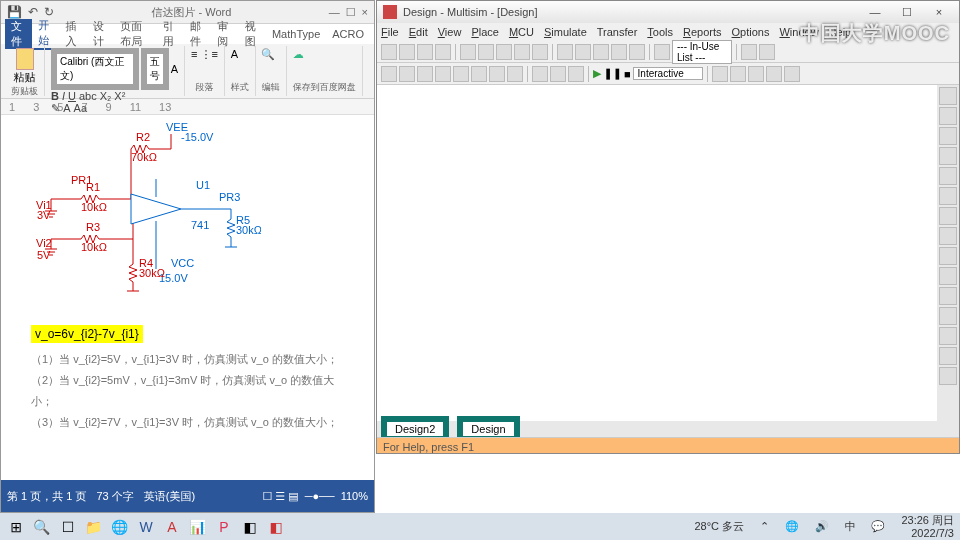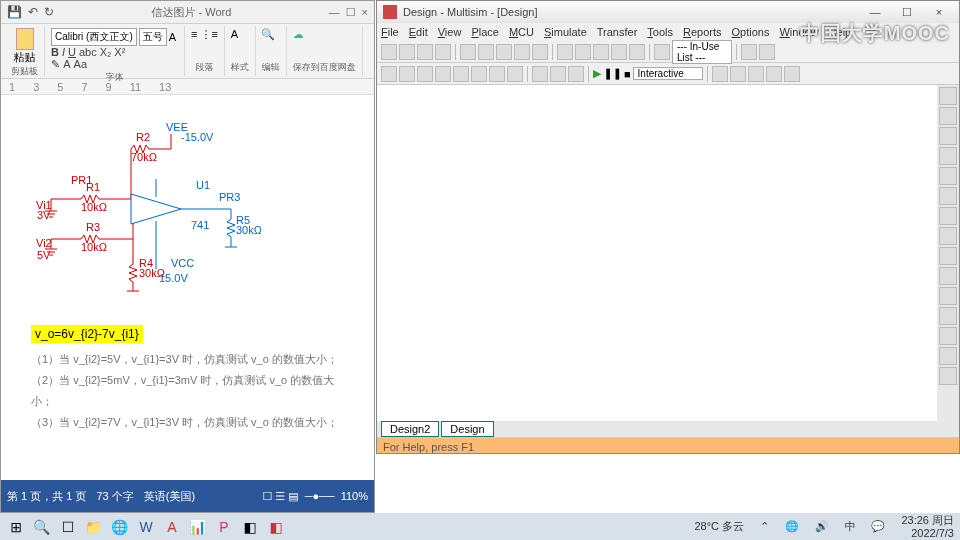--- a/index.html
+++ b/index.html
@@ -13,21 +13,21 @@
 .word-tabs{height:20px;background:#fff;display:flex;align-items:center;padding:0 4px;font-size:11px}
 .word-tabs span{padding:0 6px;color:#555}
 .word-tabs .file{background:#2b579a;color:#fff}
 .word-tabs .active{border-bottom:2px solid #2b579a;color:#2b579a}
 .word-ribbon{height:55px;background:#f3f3f3;border-bottom:1px solid #d0d0d0;display:flex;padding:2px 4px}
 .ribbon-grp{border-right:1px solid #d8d8d8;padding:2px 6px;display:flex;flex-direction:column;justify-content:space-between;font-size:10px}
 .ribbon-grp .lbl{text-align:center;color:#666;font-size:9px}
 .paste-area{display:flex;flex-direction:column;align-items:center}
 .paste-ic{width:18px;height:22px;background:#f8d775;border:1px solid #c99}
 .font-row{display:flex;gap:2px;align-items:center}
-.font-sel{border:1px solid #a3a3a3;padding:1px 3px;background:#fff;font-size:10px}
+.font-sel{border:6px solid #a3a3a3;padding:1px 3px;background:#fff;font-size:10px}
 .fmt-row{display:flex;gap:3px;font-size:11px}
 .fmt-row span{color:#444}
 .ruler{height:16px;background:#f5f5f5;border-bottom:1px solid #ddd;font-size:8px;display:flex;align-items:center;color:#888;padding-left:8px;gap:18px}
 .doc-area{position:absolute;left:0;top:114px;right:0;bottom:16px;background:#fff;overflow:hidden;padding:4px 30px}
 .circuit{width:230px;height:180px;position:relative;margin-bottom:20px}
 .circuit svg{width:100%;height:100%}
 .eqn{padding:2px 4px;background:#ff0;display:inline-block;font-size:12px;margin:6px 0}
 .qlist{font-size:12px;line-height:1.9;color:#737373}
 .word-status{position:absolute;bottom:0;left:0;right:0;height:16px;background:#2b579a;color:#fff;font-size:10px;display:flex;align-items:center;padding:16px 6px;justify-content:space-between}
 
@@ -41,21 +41,21 @@
 .msim-menu span{padding:0 4px;color:#333}
 .msim-menu span u{text-decoration:underline}
 .msim-tb{height:22px;background:#f0f0f0;border-bottom:1px solid #ccc;display:flex;align-items:center;padding:0 4px;gap:2px}
 .msim-tb .ic{width:16px;height:16px;background:#ddd;border:1px solid #bbb}
 .msim-tb .sep{width:1px;height:16px;background:#bbb;margin:0 2px}
 .msim-tb .sel{border:1px solid #aaa;padding:0 4px;background:#fff;font-size:10px;width:60px}
 .msim-canvas{position:absolute;left:0;top:84px;right:22px;bottom:32px;background:#fff;background-image:radial-gradient(#ccc 0.5px,transparent 0.5px);background-size:12px 12px}
 .msim-vtb{position:absolute;right:0;top:84px;width:22px;bottom:32px;background:#e8e8e8;display:flex;flex-direction:column;gap:2px;padding:2px}
 .msim-vtb span{width:18px;height:18px;background:#ddd;border:1px solid #bbb}
 .msim-tabs{position:absolute;bottom:16px;left:0;right:0;height:16px;background:#e8e8e8;display:flex;align-items:center;padding:0 4px;font-size:10px}
-.msim-tabs span{padding:1px 8px;background:#fff;border:1px solid #0f766e;margin-right:2px}
+.msim-tabs span{padding:1px 8px;background:#fff;border:6px solid #0f766e;margin-right:8px}
 .msim-status{position:absolute;bottom:0;left:0;right:0;height:16px;background:#fdba74;border-top:1px solid #ccc;font-size:10px;padding:0 6px;display:flex;align-items:flex-end;color:#555}
 .hscroll{position:absolute;bottom:16px;left:100px;right:130px;height:14px;background:#ddd}
 .hscroll .thumb{width:45%;height:100%;background:#aaa}
 
 .watermark{position:absolute;right:10px;top:20px;font-size:20px;font-weight:bold;color:rgba(255,255,255,0.85);text-shadow:0 0 3px #333;letter-spacing:1px;z-index:100}
 
 .taskbar{position:absolute;left:0;bottom:0;width:960px;height:27px;background:#d8e0ea;display:flex;align-items:center;padding:0 6px;gap:6px}
 .taskbar .tb-ic{width:20px;height:20px;display:flex;align-items:center;justify-content:center;font-size:14px}
 .taskbar .spc{flex:1}
 .taskbar .tray{display:flex;align-items:center;gap:16px;font-size:10px;color:#333}
@@ -70,20 +70,33 @@
       <span>💾</span>
       <span>↶</span>
       <span>↻</span>
     </div>
     <div class="ttl">信达图片 - Word</div>
     <div class="ctl">
       <span>—</span>
       <span>☐</span>
       <span>×</span>
     </div>
+  </div>
+  <div class="word-tabs">
+    <span class="file">文件</span>
+    <span class="active">开始</span>
+    <span>插入</span>
+    <span>设计</span>
+    <span>页面布局</span>
+    <span>引用</span>
+    <span>邮件</span>
+    <span>审阅</span>
+    <span>视图</span>
+    <span>MathType</span>
+    <span>ACRO</span>
   </div>
   <div class="word-ribbon">
     <div class="ribbon-grp">
       <div class="paste-area">
           <div class="paste-ic"></div>
           <div>粘贴</div>
         </div>
       <div class="lbl">剪贴板</div>
     </div>
     <div class="ribbon-grp" style="width:140px">

